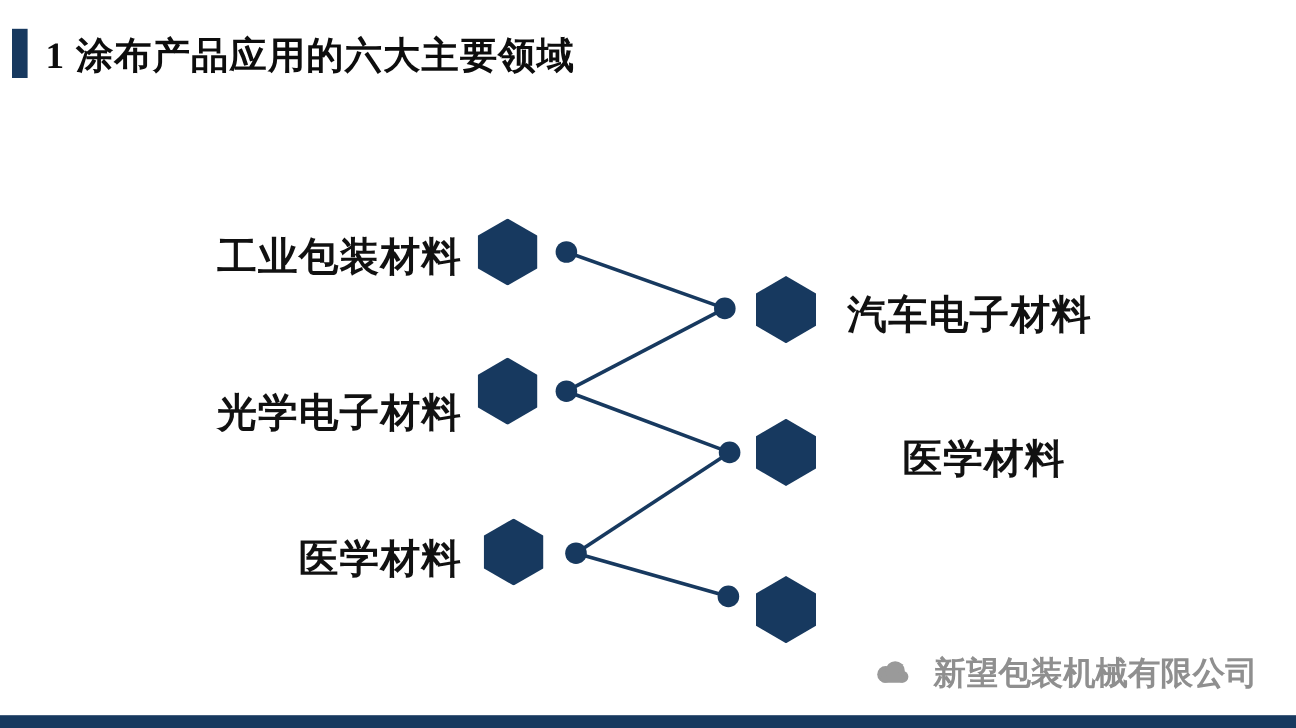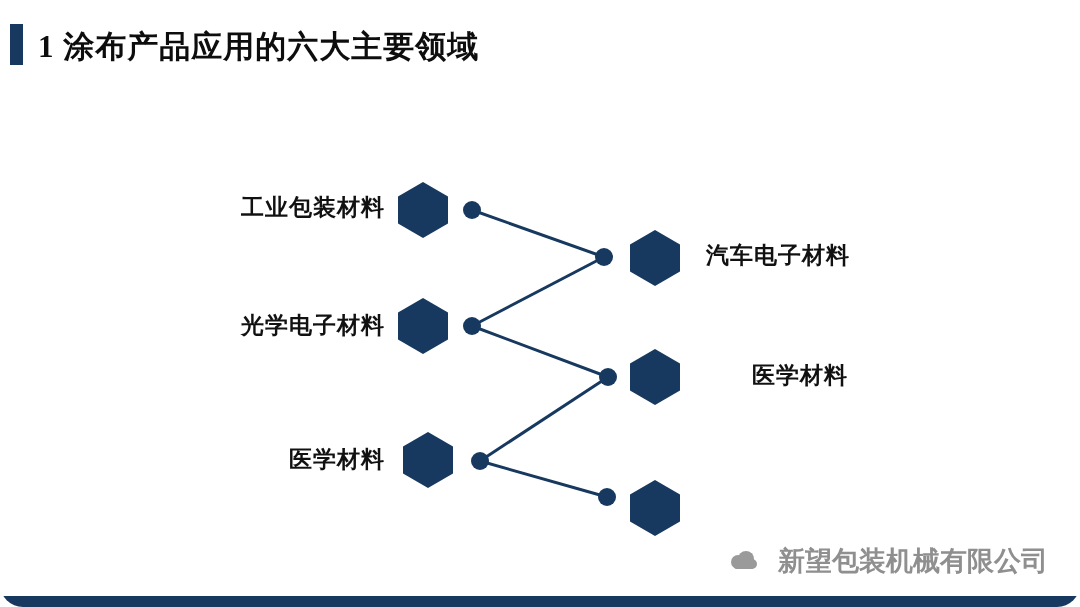--- a/index.html
+++ b/index.html
@@ -3,21 +3,20 @@
 <meta charset="utf-8">
 <style>
   html, body { margin: 0; padding: 0; background: #ffffff; }
   .slide {
     position: relative;
     width: 1080px;
     height: 607px;
     background: #ffffff;
     overflow: hidden;
     font-family: "Liberation Serif", serif;
-    border-radius: 23px;
   }
   
   .title-accent {
     position: absolute;
     left: 10px; top: 24px;
     width: 13px; height: 41px;
     background: #17395f;
   }
   .slide-title {
     position: absolute;
@@ -37,28 +36,28 @@
   }
   .hex-l1 { left: 398px; top: 182px; }
   .hex-l2 { left: 398px; top: 298px; }
   .hex-l3 { left: 403px; top: 432px; }
   .hex-r1 { left: 630px; top: 230px; }
   .hex-r2 { left: 630px; top: 349px; }
   .hex-r3 { left: 630px; top: 480px; }
   
   .node-label {
     position: absolute;
-    font-size: 23px;
+    font-size: 33px;
     font-weight: bold;
     color: #111111;
     white-space: nowrap;
     letter-spacing: 1px;
   }
   .lab-l1 { right: 695px; top: 192px; }
-  .lab-l2 { right: 695px; top: 310px; }
+  .lab-l2 { right: 695px; top: 322px; }
   .lab-l3 { right: 695px; top: 444px; }
   .lab-r1 { left: 706px; top: 240px; }
   .lab-r2 { left: 733px; top: 360px; margin-left: 19px; }
   .lab-r3 { left: 739px; top: 492px; }
   
   .connectors {
     position: absolute;
     left: 0; top: 0;
     width: 1080px; height: 607px;
     pointer-events: none;

